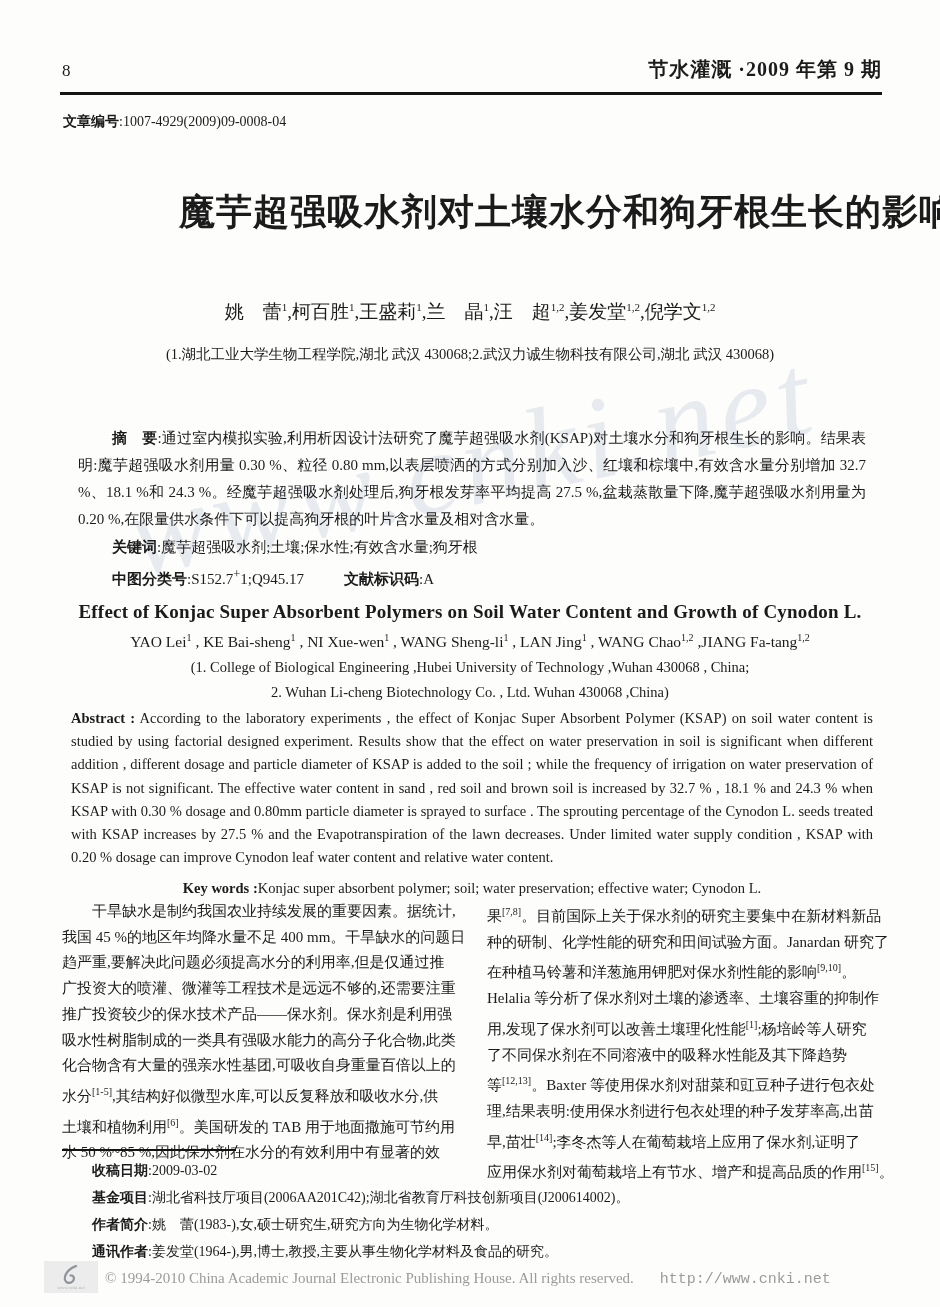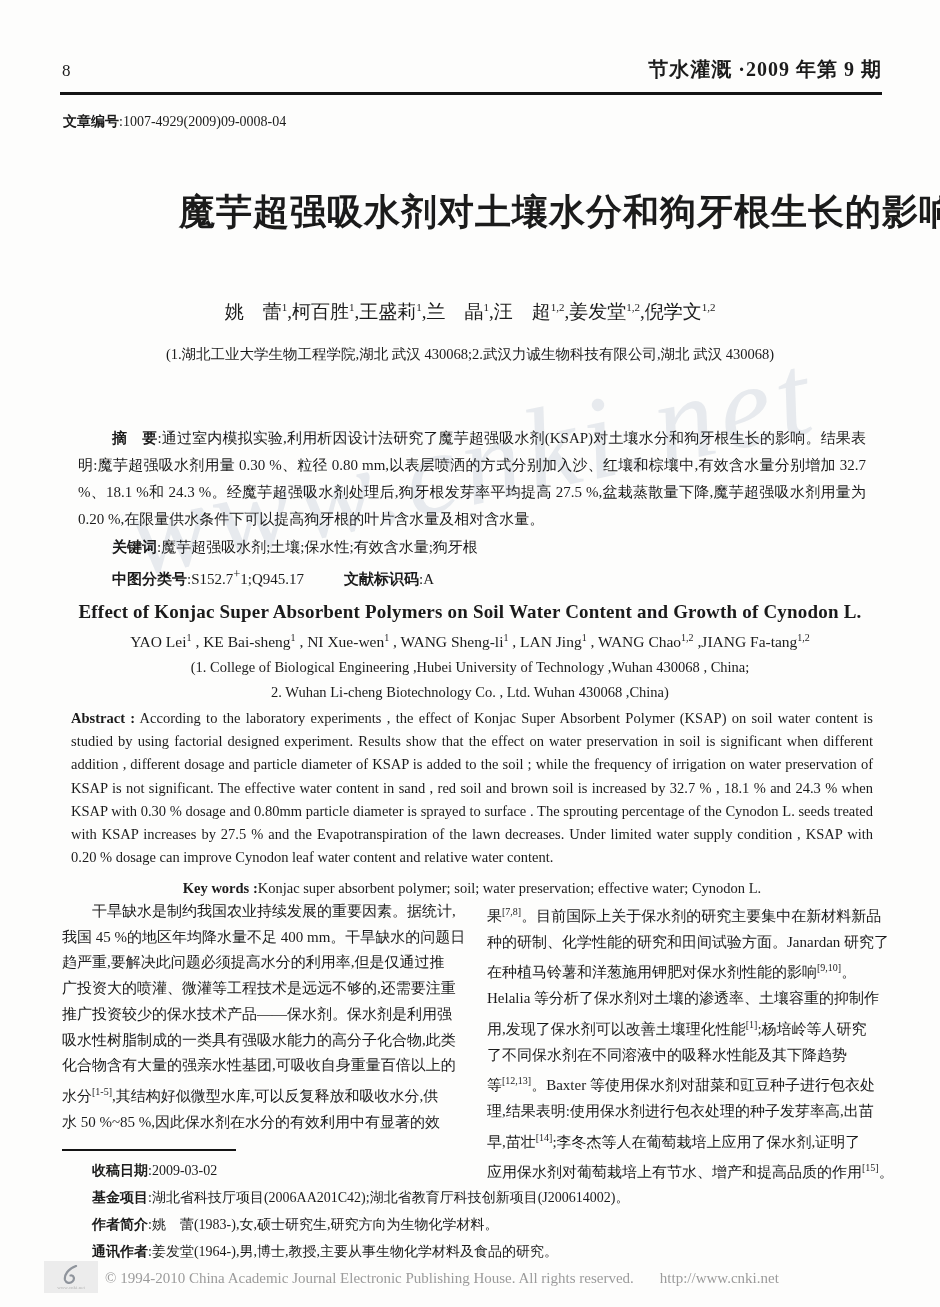--- a/index.html
+++ b/index.html
@@ -50,21 +50,21 @@
   .col-left .bline:first-child{text-indent:30px;}
   
   .sep{top:1149px;left:62px;width:174px;height:2px;background:#141414;}
   .fnotes{top:1157px;left:62px;width:812px;font-size:14px;line-height:26px;}
   .fnote{padding-left:30px;white-space:nowrap;}
   
   .logo-box{top:1261px;left:44px;width:54px;height:32px;background:#ececec;
     display:flex;flex-direction:column;align-items:center;justify-content:center;}
   .logo-cap{font-size:5px;color:#b5b5b5;line-height:5px;}
   .copyright{top:1270px;left:105px;width:800px;font-size:15px;color:#9b9b9b;white-space:nowrap;}
-  .copyright .url{margin-left:26px;}
+  .copyright .url{margin-left:26px;font-family:Liberation Mono, monospace;}
 </style>
 </head>
 <body>
 
 <div class="page">
 
   <div class="watermark">www.cnki.net</div>
 
   <div class="layer hdr">
     <span class="pnum">8</span>
@@ -101,20 +101,21 @@
   <div class="layer cols">
     <div class="col col-left">
         <div class="bline">干旱缺水是制约我国农业持续发展的重要因素。据统计,</div>
         <div class="bline">我国 45 %的地区年均降水量不足 400 mm。干旱缺水的问题日</div>
         <div class="bline">趋严重,要解决此问题必须提高水分的利用率,但是仅通过推</div>
         <div class="bline">广投资大的喷灌、微灌等工程技术是远远不够的,还需要注重</div>
         <div class="bline">推广投资较少的保水技术产品——保水剂。保水剂是利用强</div>
         <div class="bline">吸水性树脂制成的一类具有强吸水能力的高分子化合物,此类</div>
         <div class="bline">化合物含有大量的强亲水性基团,可吸收自身重量百倍以上的</div>
         <div class="bline">水分<sup>[1-5]</sup>,其结构好似微型水库,可以反复释放和吸收水分,供</div>
+        <div class="bline">土壤和植物利用<sup>[6]</sup>。美国研发的 TAB 用于地面撒施可节约用</div>
         <div class="bline">水 50 %~85 %,因此保水剂在水分的有效利用中有显著的效</div>
       </div>
     <div class="col col-right">
         <div class="bline">果<sup>[7,8]</sup>。目前国际上关于保水剂的研究主要集中在新材料新品</div>
         <div class="bline">种的研制、化学性能的研究和田间试验方面。Janardan 研究了</div>
         <div class="bline">在种植马铃薯和洋葱施用钾肥对保水剂性能的影响<sup>[9,10]</sup>。</div>
         <div class="bline">Helalia 等分析了保水剂对土壤的渗透率、土壤容重的抑制作</div>
         <div class="bline">用,发现了保水剂可以改善土壤理化性能<sup>[1]</sup>;杨培岭等人研究</div>
         <div class="bline">了不同保水剂在不同溶液中的吸释水性能及其下降趋势</div>
         <div class="bline">等<sup>[12,13]</sup>。Baxter 等使用保水剂对甜菜和豇豆种子进行包衣处</div>

